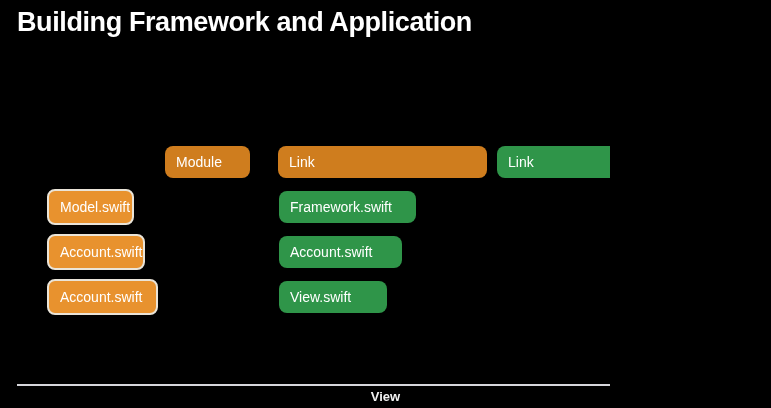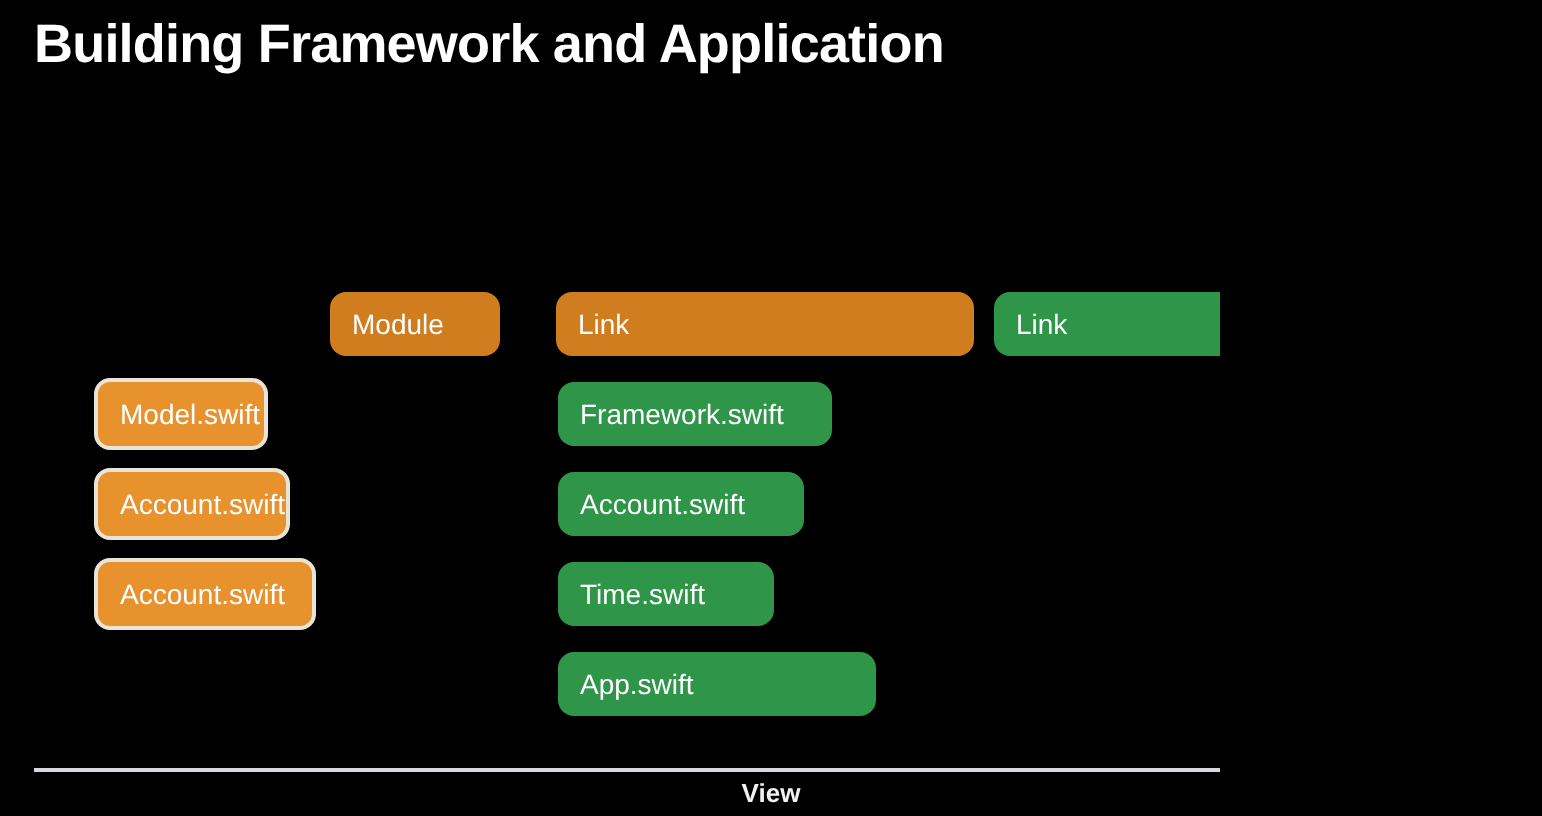--- a/index.html
+++ b/index.html
@@ -98,22 +98,19 @@
       <div class="bar orange-bordered" style="left: 47px; top: 234px; width: 98px; height: 36px;">
         <span>Account.swift</span>
       </div>
       <div class="bar green" style="left: 279px; top: 236px; width: 123px; height: 32px;">
         <span>Account.swift</span>
       </div>
       <div class="bar orange-bordered" style="left: 47px; top: 279px; width: 111px; height: 36px;">
         <span>Account.swift</span>
       </div>
       <div class="bar green" style="left: 279px; top: 281px; width: 108px; height: 32px;">
-        <span>Time.swift</span>
-      </div>
-      <div class="bar green" style="left: 279px; top: 326px; width: 159px; height: 32px;">
-        <span>App.swift</span>
+        <span>View.swift</span>
       </div>
     </div>
 
   <div class="time-axis-line" style="left: 17px; width: 740px; top: 384px;"></div>
   <div class="time-axis-label">View</div>
 </div>
 
 </body></html>

